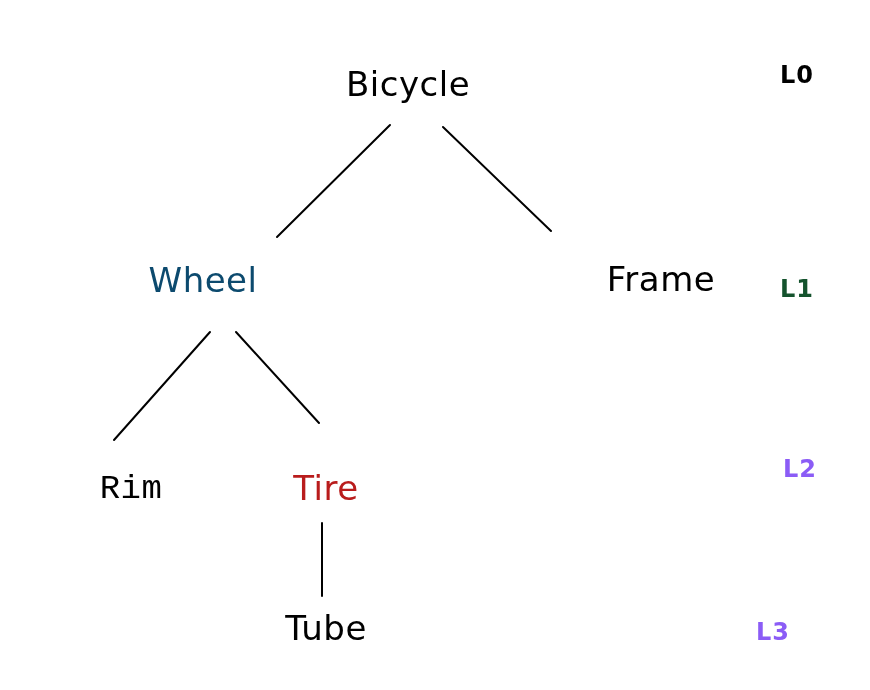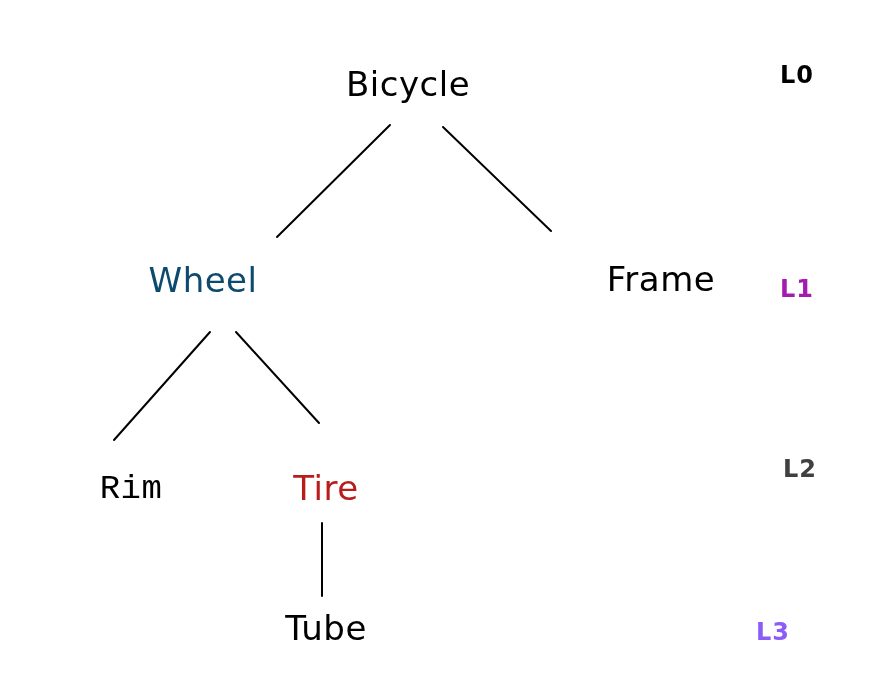--- a/index.html
+++ b/index.html
@@ -64,18 +64,18 @@
   <div id="node-layer">
       <div class="node" style="left: 408px; top: 84px; color: rgb(0, 0, 0);">Bicycle</div>
       <div class="node" style="left: 203px; top: 280px; color: #0c4a6e;">Wheel</div>
       <div class="node" style="left: 639px; top: 279px; color: rgb(0, 0, 0); margin-left: 22px;">Frame</div>
       <div class="node" style="left: 131px; top: 489px; color: rgb(0, 0, 0); font-family: Liberation Mono, monospace;">Rim</div>
       <div class="node" style="left: 326px; top: 488px; color: #b91c1c;">Tire</div>
       <div class="node" style="left: 326px; top: 628px; color: rgb(0, 0, 0);">Tube</div>
     </div>
   <div id="label-layer">
       <div class="level-label" style="left: 797px; top: 75px; color: rgb(0, 0, 0);">L0</div>
-      <div class="level-label" style="left: 797px; top: 289px; color: #a21caf;">L1</div>
-      <div class="level-label" style="left: 800px; top: 469px; color: #404040;">L2</div>
+      <div class="level-label" style="left: 797px; top: 289px; color: #14532d;">L1</div>
+      <div class="level-label" style="left: 800px; top: 469px; color: #8b5cf6;">L2</div>
       <div class="level-label" style="left: 773px; top: 632px; color: #8b5cf6;">L3</div>
     </div>
 
 </div>
 
 </body></html>

